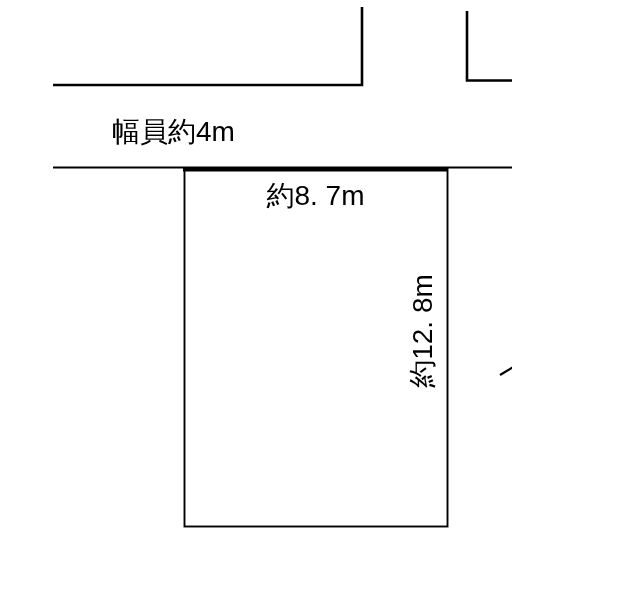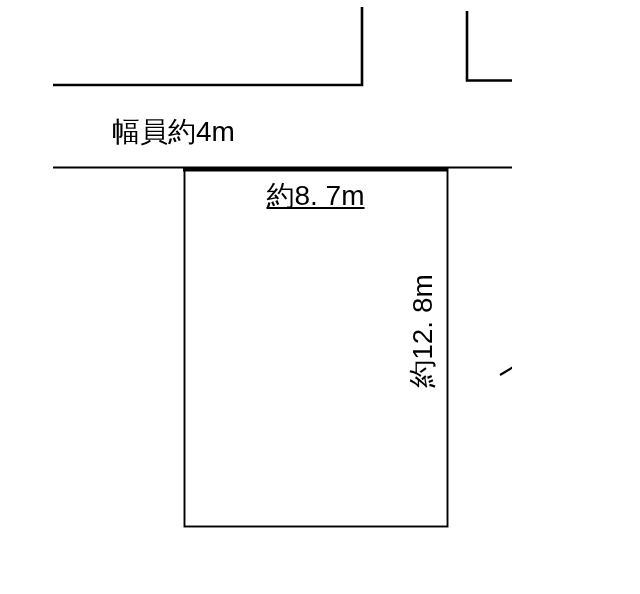--- a/index.html
+++ b/index.html
@@ -32,21 +32,20 @@
   }
   .label-road-width {
     left: 112px;
     top: 117px;
   }
   .label-frontage {
     left: 184px;
     top: 181px;
     width: 263px;
     text-align: center;
-    text-decoration: underline;
   }
   .label-depth {
     left: 423px;
     top: 331px;
     transform: translate(-50%, -50%) rotate(-90deg);
     transform-origin: center center;
   }
 </style>
 </head>
 <body>

